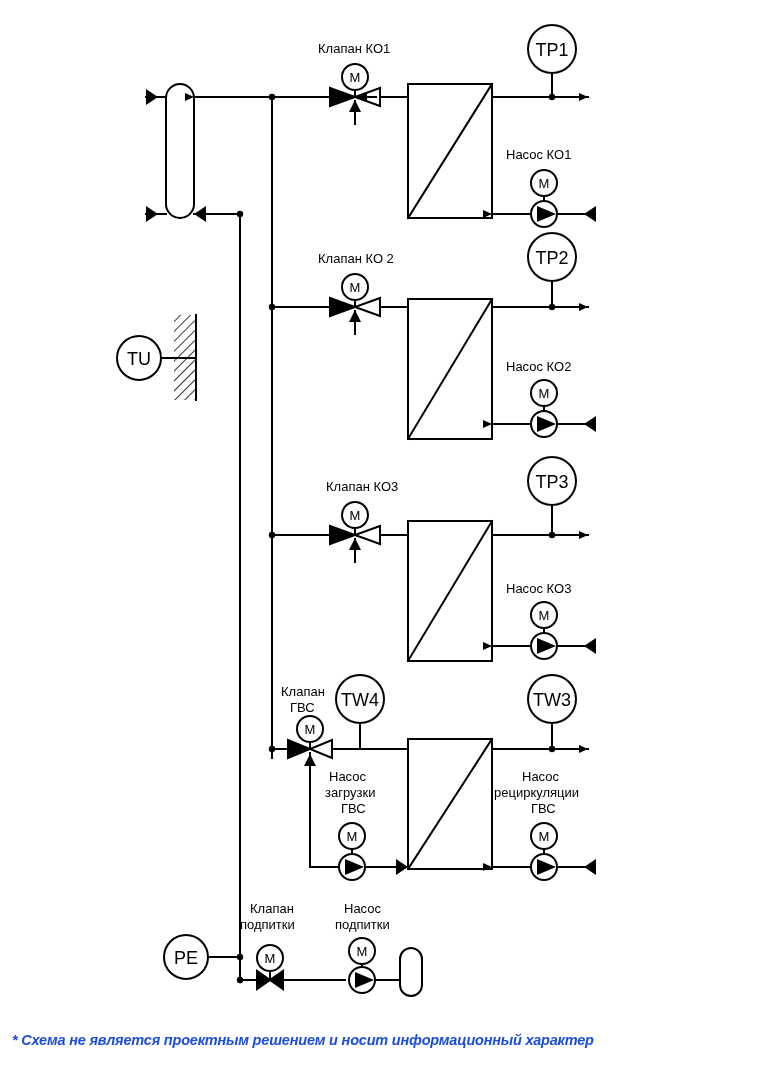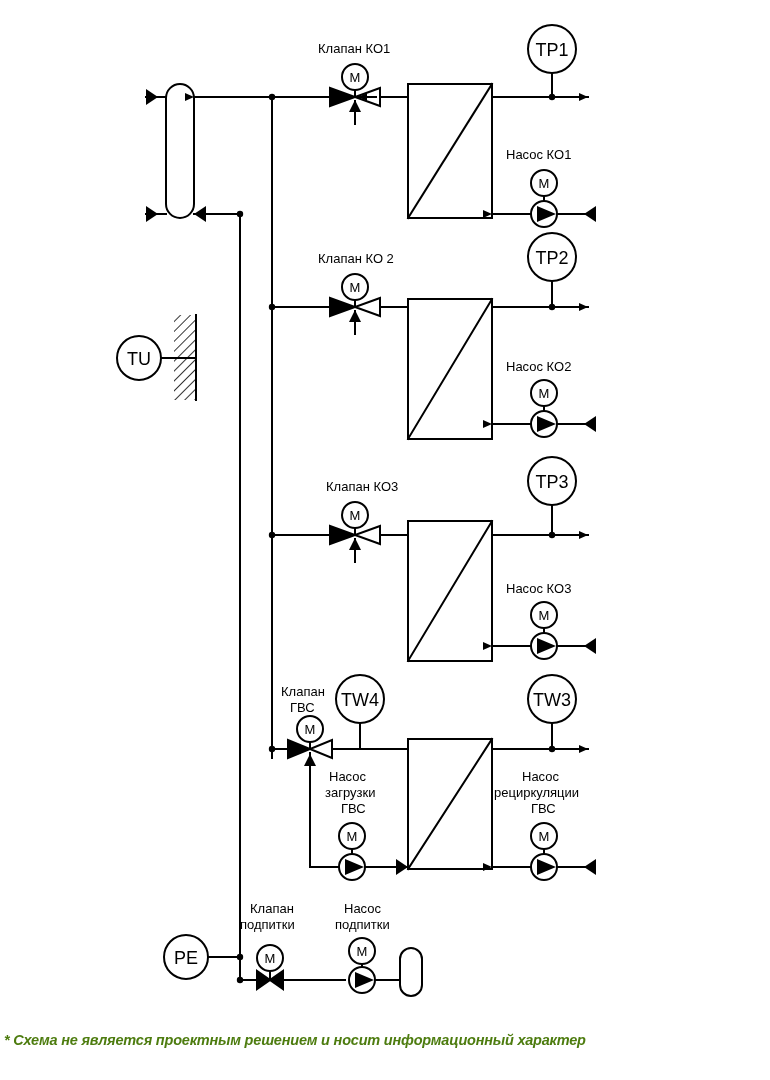--- a/index.html
+++ b/index.html
@@ -32,28 +32,28 @@
     font-size: 13px;
     fill: #000000;
   }
   .lbl-bold {
     font-family: "Liberation Sans", sans-serif;
     font-size: 18px;
     fill: #000000;
   }
   .footnote {
     position: absolute;
-    left: 4px;
+    left: 12px;
     top: 1032px;
     width: 750px;
     font-family: "Liberation Sans", sans-serif;
     font-size: 14.5px;
     font-style: italic;
     font-weight: bold;
-    color: #4d7c0f;
+    color: #1d4ed8;
     letter-spacing: -0.2px;
   }
 </style>
 </head>
 <body>
 
 <div id="diagram-root">
 
   <svg class="schematic" viewBox="0 0 770 1030">
     <defs>

